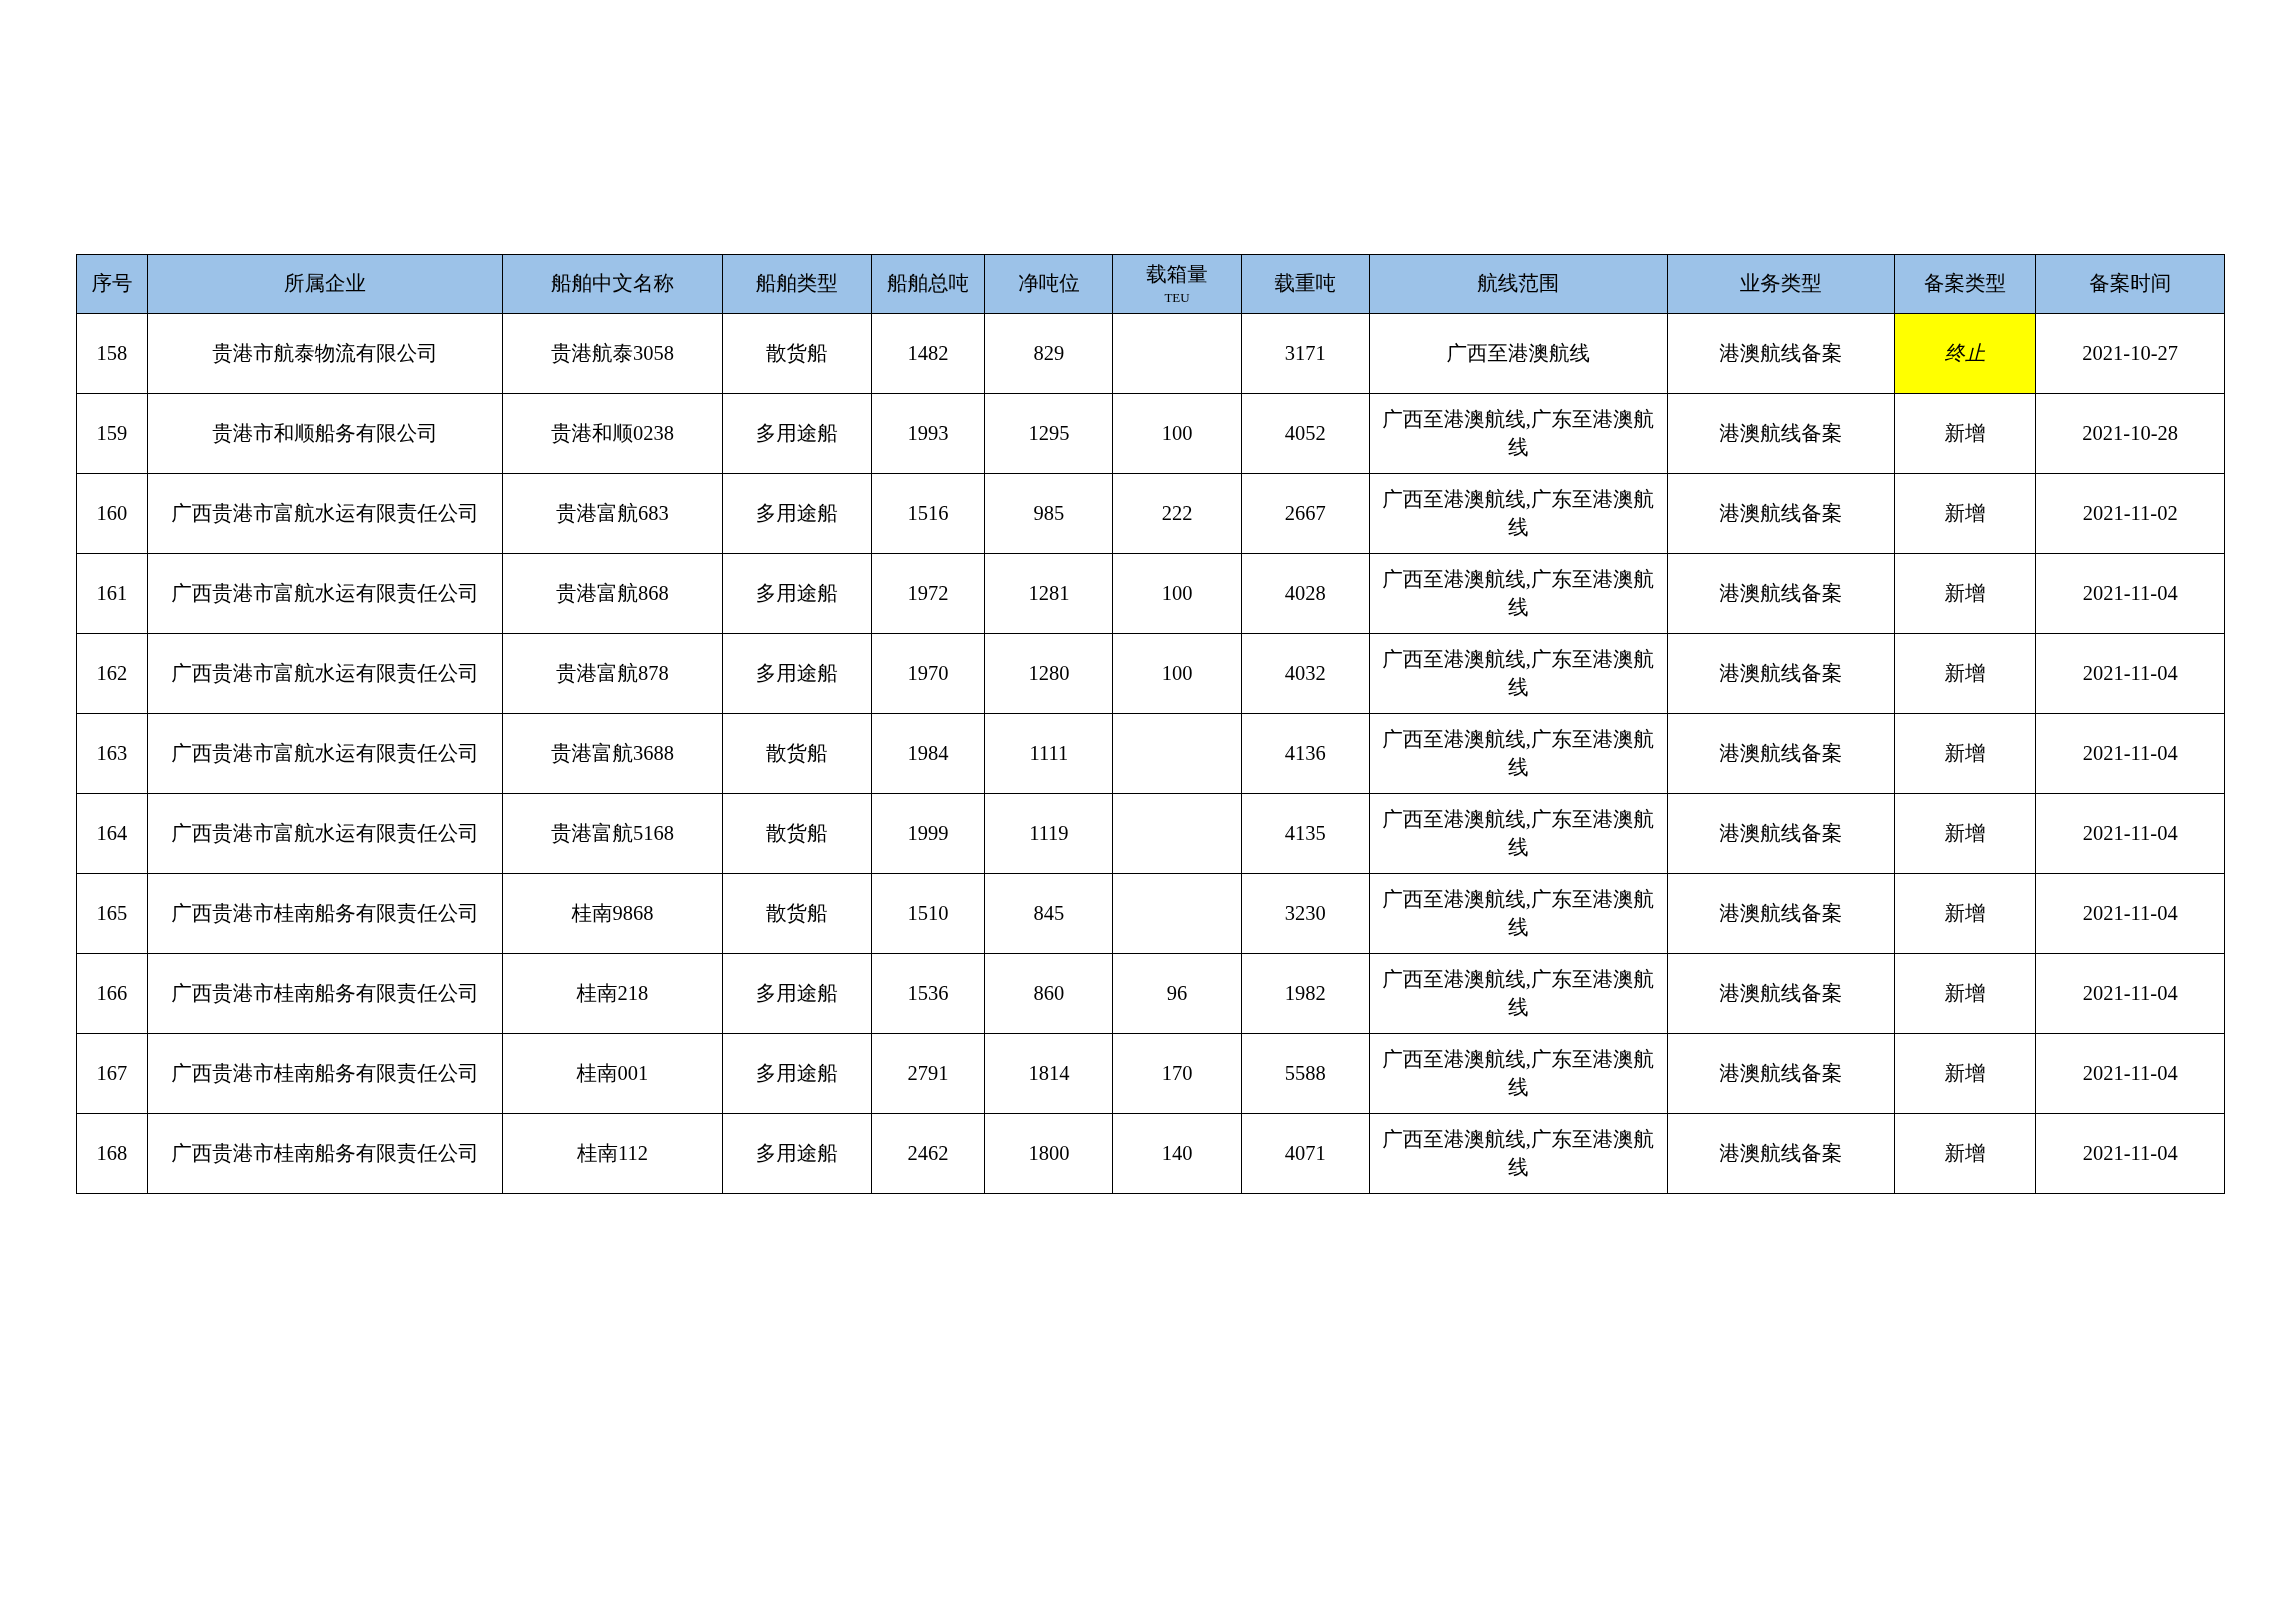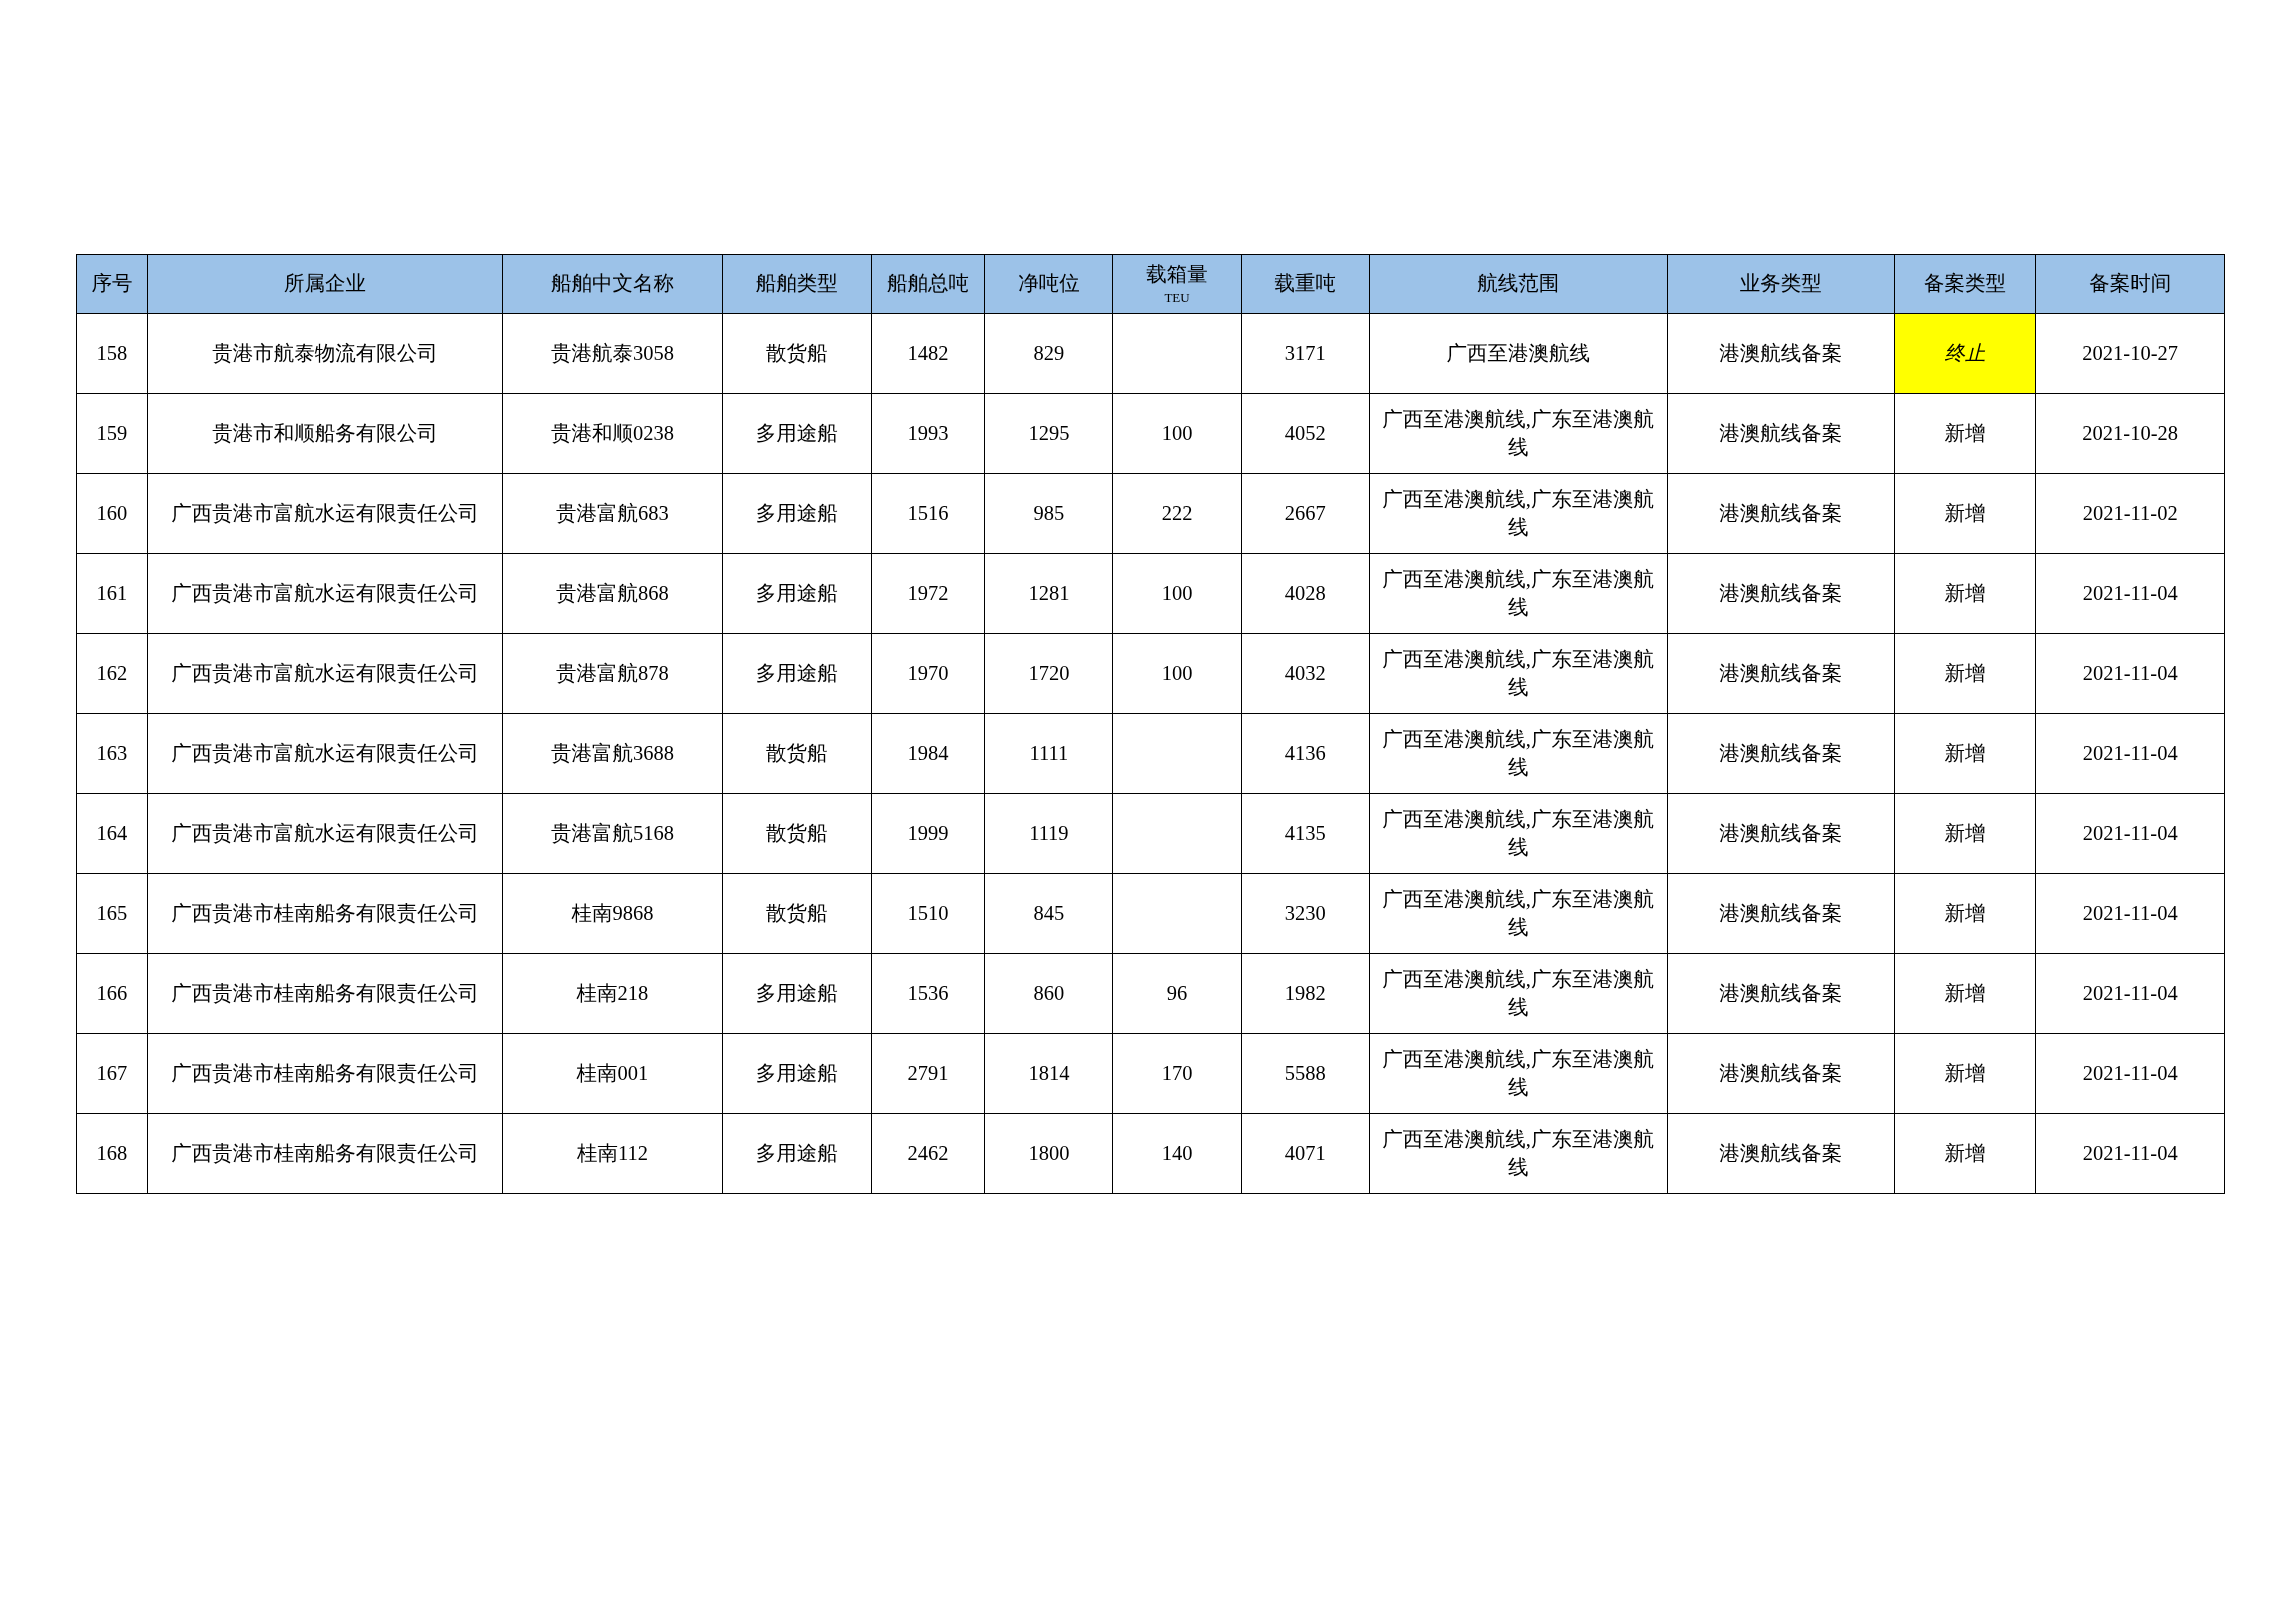--- a/index.html
+++ b/index.html
@@ -173,21 +173,21 @@
             <td>港澳航线备案</td>
             <td>新增</td>
             <td>2021-11-04</td>
           </tr>
           <tr>
             <td>162</td>
             <td class="cell-company">广西贵港市富航水运有限责任公司</td>
             <td>贵港富航878</td>
             <td>多用途船</td>
             <td>1970</td>
-            <td>1720</td>
+            <td>1280</td>
             <td>100</td>
             <td>4032</td>
             <td class="cell-route">广西至港澳航线,广东至港澳航线</td>
             <td>港澳航线备案</td>
             <td>新增</td>
             <td>2021-11-04</td>
           </tr>
           <tr>
             <td>163</td>
             <td class="cell-company">广西贵港市富航水运有限责任公司</td>

